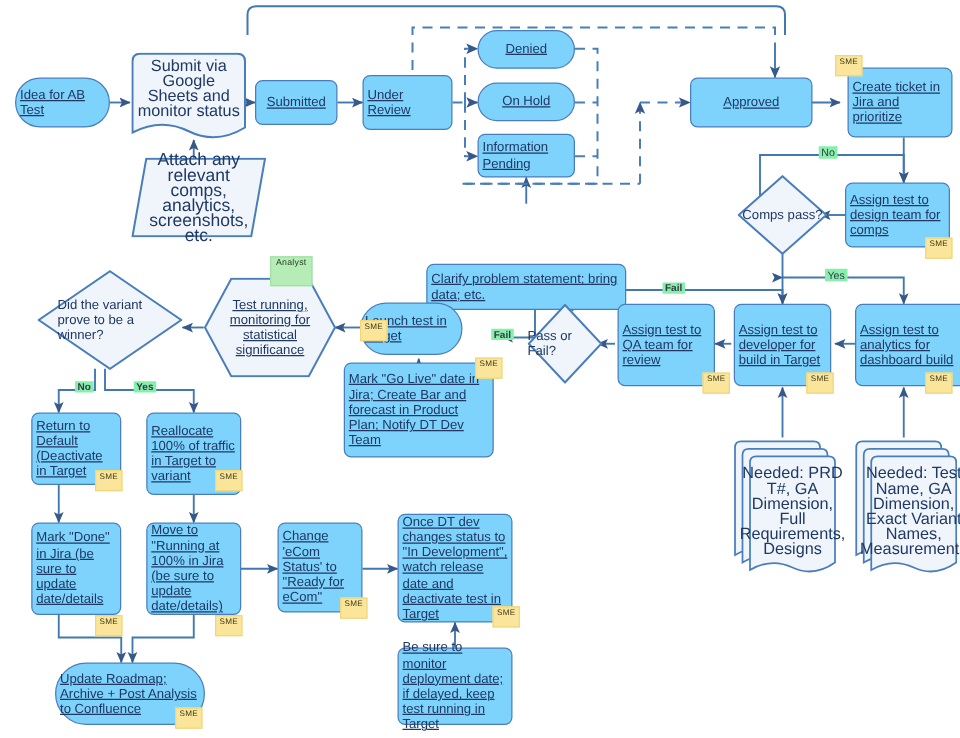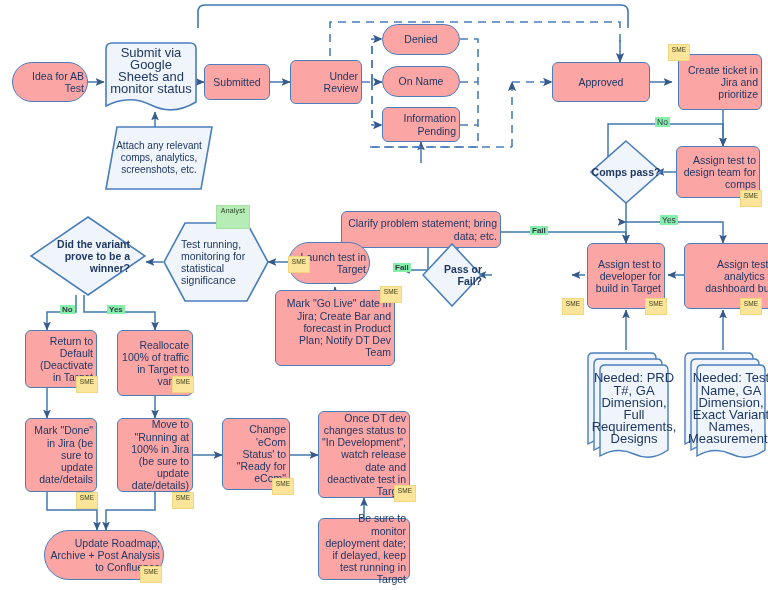--- a/index.html
+++ b/index.html
@@ -1,46 +1,46 @@
 <!DOCTYPE html>
 <html><head>
 <meta charset="utf-8">
 <style>
   html,body{margin:0;padding:0;background:#ffffff;}
   body{font-family:"Liberation Sans","DejaVu Sans",sans-serif;}
   #canvas{position:relative;width:768px;height:590px;overflow:hidden;background:#fff;}
   #edges{position:absolute;left:0;top:0;width:768px;height:590px;pointer-events:none;}
 
   .node{position:absolute;box-sizing:border-box;display:flex;align-items:center;
-        justify-content:center;text-align:right;color:#1f3864;
-        background:#fca5a5;border:1.6px solid #4a7ebb;font-size:10.5px;line-height:12.2px;
-        padding:2px 3px;}
+        justify-content:center;text-align:left;color:#1f3864;
+        background:#7dd3fc;border:1.6px solid #4a7ebb;font-size:10.5px;line-height:12.2px;
+        padding:2px 3px;text-decoration:underline;}
   .rect{border-radius:6px;}
   .stadium{border-radius:999px;}
 
   
   .diamond{position:absolute;background:transparent;border:none;display:flex;
            align-items:center;justify-content:center;}
   .diamond .dshape{position:absolute;left:0;top:0;width:100%;height:100%;}
-  .diamond .dlabel{position:relative;z-index:2;text-align:right;color:#1f3864;
-                   font-size:10.5px;line-height:12.2px;font-weight:bold;}
+  .diamond .dlabel{position:relative;z-index:2;text-align:left;color:#1f3864;
+                   font-size:10.5px;line-height:12.2px;}
 
   
   .hexwrap{position:absolute;}
   .hexwrap svg{position:absolute;left:0;top:0;}
   .hexwrap .hlabel{position:absolute;left:0;top:0;width:100%;height:100%;
                    display:flex;align-items:center;justify-content:center;
-                   text-align:left;color:#1f3864;font-size:10.5px;line-height:12.2px;z-index:2;}
+                   text-align:center;color:#1f3864;font-size:10.5px;line-height:12.2px;z-index:2;text-decoration:underline;}
 
   
   .paraw{position:absolute;}
   .paraw svg{position:absolute;left:0;top:0;}
   .paraw .plabel{position:absolute;left:0;top:0;width:100%;height:100%;
                  display:flex;align-items:center;justify-content:center;
-                 text-align:center;color:#1f3864;font-size:10px;line-height:12.2px;z-index:2;
+                 text-align:center;color:#1f3864;font-size:14px;line-height:12.2px;z-index:2;
                  padding:0 8px;box-sizing:border-box;}
 
   
   .docw{position:absolute;}
   .docw svg{position:absolute;left:0;top:0;}
   .docw .dlbl{position:absolute;left:0;top:0;width:100%;
               display:flex;align-items:center;justify-content:center;
               text-align:center;color:#1f3864;font-size:13px;line-height:12.2px;z-index:2;
               padding:0 5px;box-sizing:border-box;}
 
@@ -180,21 +180,21 @@
     </svg>
     <div class="plabel">Attach any relevant comps, analytics, screenshots, etc.</div>
   </div>
 
   <div class="node rect" style="left:204px;top:64px;width:66px;height:36px;">Submitted</div>
 
   <div class="node rect" style="left:290px;top:60px;width:72px;height:44px;">Under Review</div>
 
   <div class="node stadium" style="left:382px;top:24px;width:78px;height:31px;">Denied</div>
 
-  <div class="node stadium" style="left:382px;top:66px;width:78px;height:31px;">On Name</div>
+  <div class="node stadium" style="left:382px;top:66px;width:78px;height:31px;">On Hold</div>
 
   <div class="node rect" style="left:382px;top:107px;width:78px;height:35px;">Information Pending</div>
 
   <div class="node rect" style="left:341px;top:163px;width:160px;height:37px;margin-top:48px;">Clarify problem statement; bring data; etc.</div>
 
   <div class="node rect" style="left:552px;top:62px;width:98px;height:40px;">Approved</div>
 
   <div class="node rect" style="left:678px;top:54px;width:84px;height:56px;">Create ticket in Jira and prioritize</div>
 
   <div class="node rect" style="left:676px;top:146px;width:84px;height:52px;">Assign test to design team for comps</div>
@@ -203,20 +203,21 @@
     <svg class="dshape" width="72" height="64" viewBox="0 0 72 64">
       <path d="M36,1 L71,32 L36,63 L1,32 Z" fill="#eff5fb" stroke="#4a7ebb" stroke-width="1.6"></path>
     </svg>
     <div class="dlabel">Comps pass?</div>
   </div>
 
   <div class="node rect" style="left:684px;top:243px;width:100px;height:66px;">Assign test to analytics for dashboard build</div>
 
   <div class="node rect" style="left:587px;top:243px;width:78px;height:66px;">Assign test to developer for build in Target</div>
 
+  <div class="node rect" style="left:494px;top:243px;width:78px;height:66px;">Assign test to QA team for review</div>
 
   <div class="diamond" style="left:422px;top:243px;width:60px;height:64px;">
     <svg class="dshape" width="60" height="64" viewBox="0 0 60 64">
       <path d="M30,1 L59,32 L30,63 L1,32 Z" fill="#eff5fb" stroke="#4a7ebb" stroke-width="1.6"></path>
     </svg>
     <div class="dlabel">Pass or Fail?</div>
   </div>
 
   <div class="docw" style="left:587px;top:350px;width:82px;height:110px;">
     <svg width="82" height="110" viewBox="0 0 82 110">

